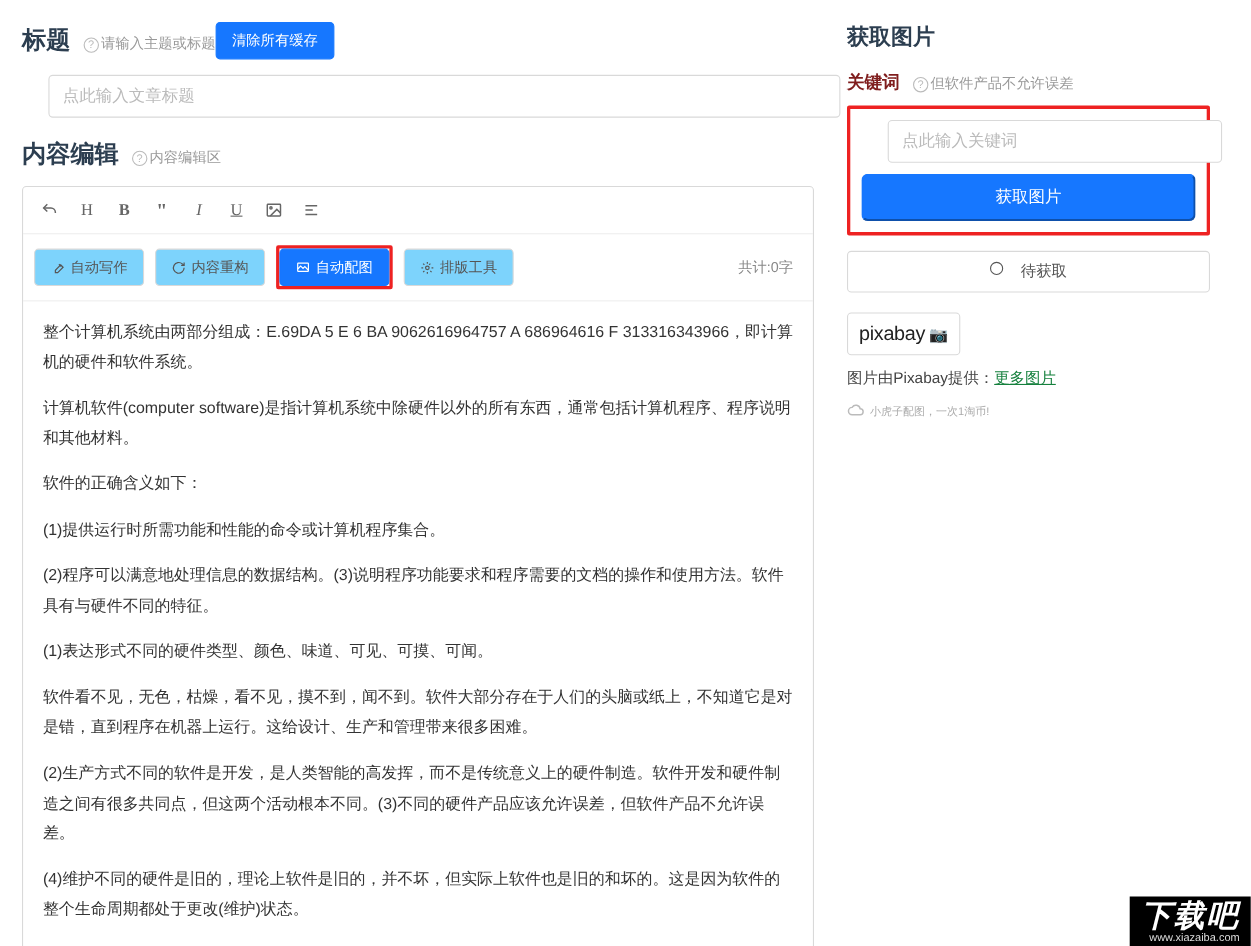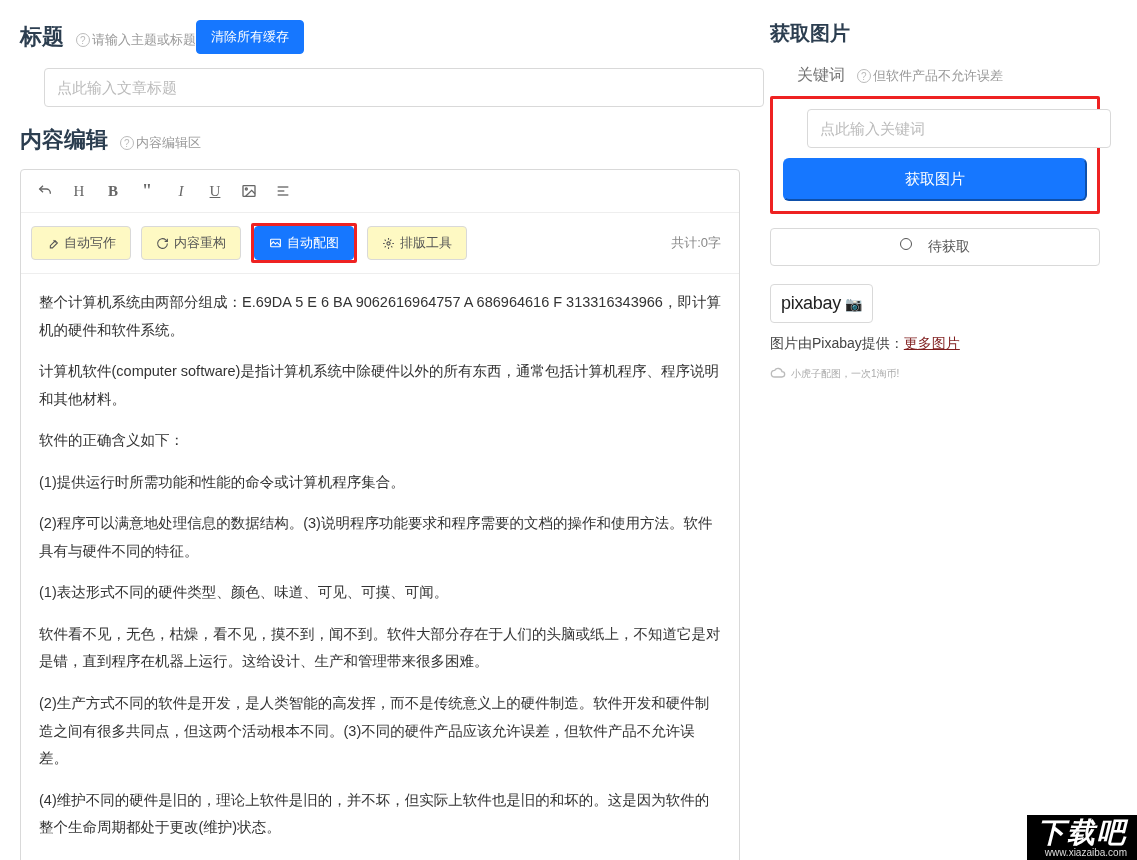--- a/index.html
+++ b/index.html
@@ -6,21 +6,21 @@
 body { font-family: -apple-system, "PingFang SC", "Microsoft YaHei", sans-serif; background: #fff; color: #333; font-size: 14px; }
 .container { display: flex; width: 1137px; }
 .main { flex: 1; padding: 20px; max-width: 760px; }
 .sidebar { width: 360px; padding: 20px 20px 20px 10px; }
 
 .section-header { display: flex; align-items: center; margin-bottom: 14px; }
 .section-title { font-size: 22px; font-weight: 600; color: #2c3e50; }
 .hint { font-size: 13px; color: #999; margin-left: 8px; font-weight: 400; }
 .hint-icon { display: inline-block; width: 14px; height: 14px; border: 1px solid #bbb; border-radius: 50%; font-size: 10px; line-height: 13px; text-align: center; color: #bbb; margin-right: 2px; }
 
-.btn { display: inline-flex; align-items: center; padding: 7px 14px; border-radius: 4px; border: 1px solid #d9d9d9; background: #fef9c3; font-size: 13px; color: #555; cursor: pointer; gap: 5px; }
+.btn { display: inline-flex; align-items: center; padding: 7px 14px; border-radius: 4px; border: 1px solid #d9d9d9; background: #7dd3fc; font-size: 13px; color: #555; cursor: pointer; gap: 5px; }
 .btn-primary { background: #1677ff; border-color: #1677ff; color: #fff; }
 .btn-primary-lg { background: #1677ff; border-color: #1677ff; color: #fff; width: 100%; padding: 10px; font-size: 15px; justify-content: center; border-radius: 6px; }
 
 .input { width: 100%; padding: 10px 12px; border: 1px solid #d9d9d9; border-radius: 4px; font-size: 15px; outline: none; margin-left: 24px; }
 .input::placeholder { color: #bbb; }
 .title-input { margin-bottom: 18px; }
 
 .editor-box { border: 1px solid #d9d9d9; border-radius: 4px; }
 .toolbar-format { display: flex; align-items: center; padding: 8px 10px; border-bottom: 1px solid #eee; gap: 6px; }
 .fmt-btn { width: 28px; height: 26px; display: inline-flex; align-items: center; justify-content: center; color: #666; cursor: pointer; border-radius: 3px; font-size: 15px; }
@@ -30,34 +30,34 @@
 .toolbar-actions .btn { font-size: 13px; }
 .toolbar-actions .btn svg, .toolbar-actions .btn .ico { width: 13px; height: 13px; }
 .count { margin-left: auto; font-size: 13px; color: #888; padding-right: 8px; }
 
 .highlight-red { border: 3px solid #ee2222; padding: 0; border-radius: 2px; }
 
 .editor-content { padding: 15px 18px; font-size: 14.5px; line-height: 1.9; color: #333; min-height: 500px; }
 .editor-content p { margin-bottom: 14px; }
 
 .side-title { font-size: 20px; font-weight: 600; margin-bottom: 18px; color: #2c3e50; }
-.side-label { font-size: 16px; font-weight: 400; color: #737373; margin-left: 27px; }
+.side-label { font-size: 16px; font-weight: 700; color: #7f1d1d; }
 
 .red-box { border: 3px solid #ee2222; padding: 10px; border-radius: 2px; margin-bottom: 14px; }
 .red-box .input { margin-bottom: 10px; }
 
 .pending-btn { width: 100%; padding: 9px; border: 1px solid #d9d9d9; border-radius: 4px; background: #fff; color: #555; font-size: 14px; display: flex; align-items: flex-start; justify-content: center; gap: 16px; margin-bottom: 18px; }
 .circle { width: 12px; height: 12px; border: 1.5px solid #555; border-radius: 50%; }
 
 .pixabay-card { border: 1px solid #d9d9d9; border-radius: 4px; padding: 8px 10px; display: inline-flex; align-items: center; margin-bottom: 12px; }
 .pixabay-logo { font-family: Arial,sans-serif; font-size: 18px; font-weight: 400; color: #222; letter-spacing: -0.3px; }
 .pixabay-logo .cam { margin-left: 4px; font-size: 14px; }
 
 .provider-line { font-size: 14px; color: #444; margin-bottom: 14px; }
-.provider-line a { color: #7f1d1d; text-decoration: underline; }
+.provider-line a { color: #15803d; text-decoration: underline; }
 
 .footer-note { font-size: 10px; color: #aaa; display: flex; gap: 5px; }
 
 .watermark { position: fixed; right: 0; bottom: 0; background: #000; color: #fff; padding: 4px 10px 2px; font-family: "SimHei", sans-serif; }
 .watermark .big { font-size: 28px; font-weight: bold; font-style: italic; letter-spacing: 2px; line-height: 1; }
 .watermark .small { font-size: 10px; text-align: right; color: #ddd; }
 </style>
 </head>
 <body>
 

